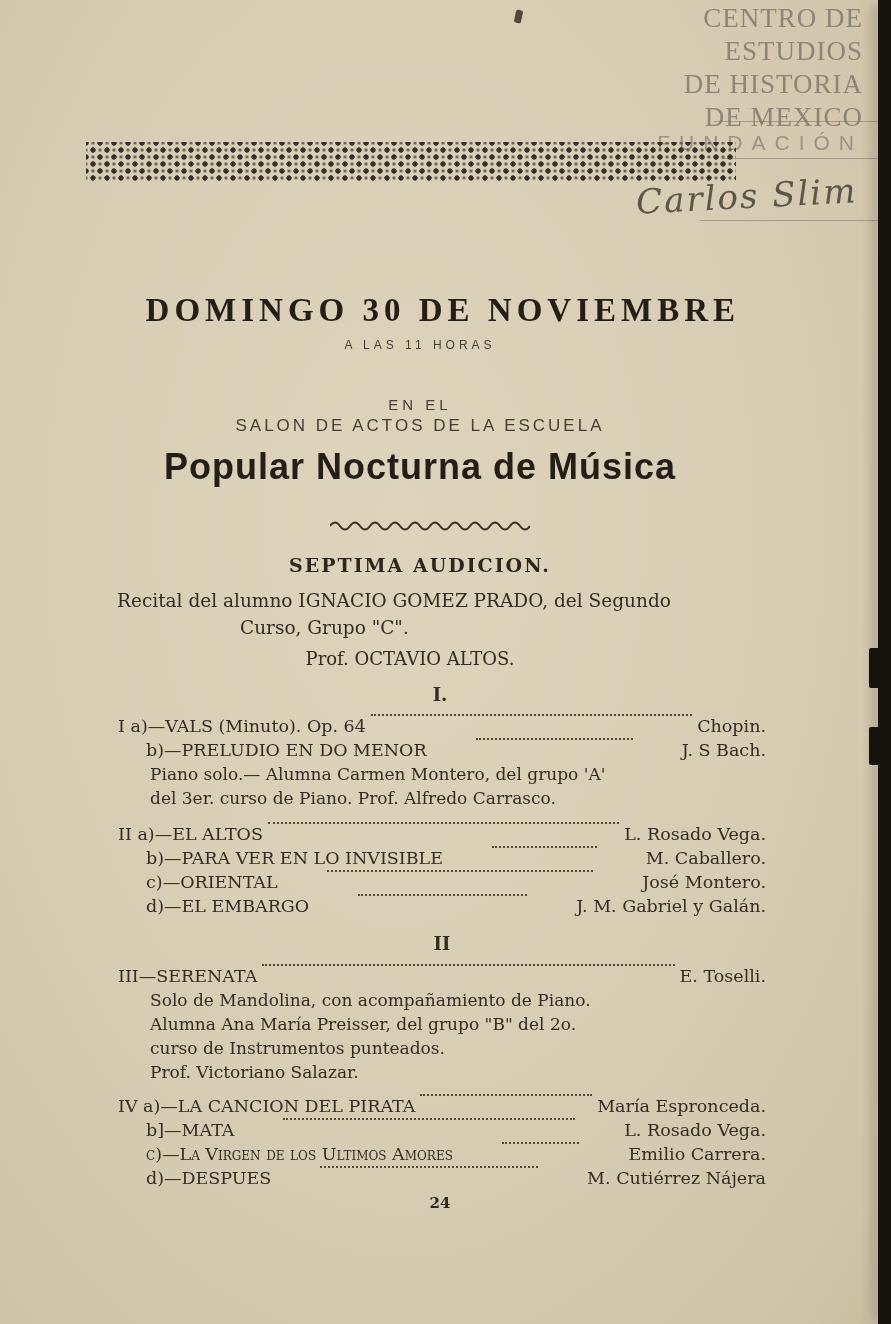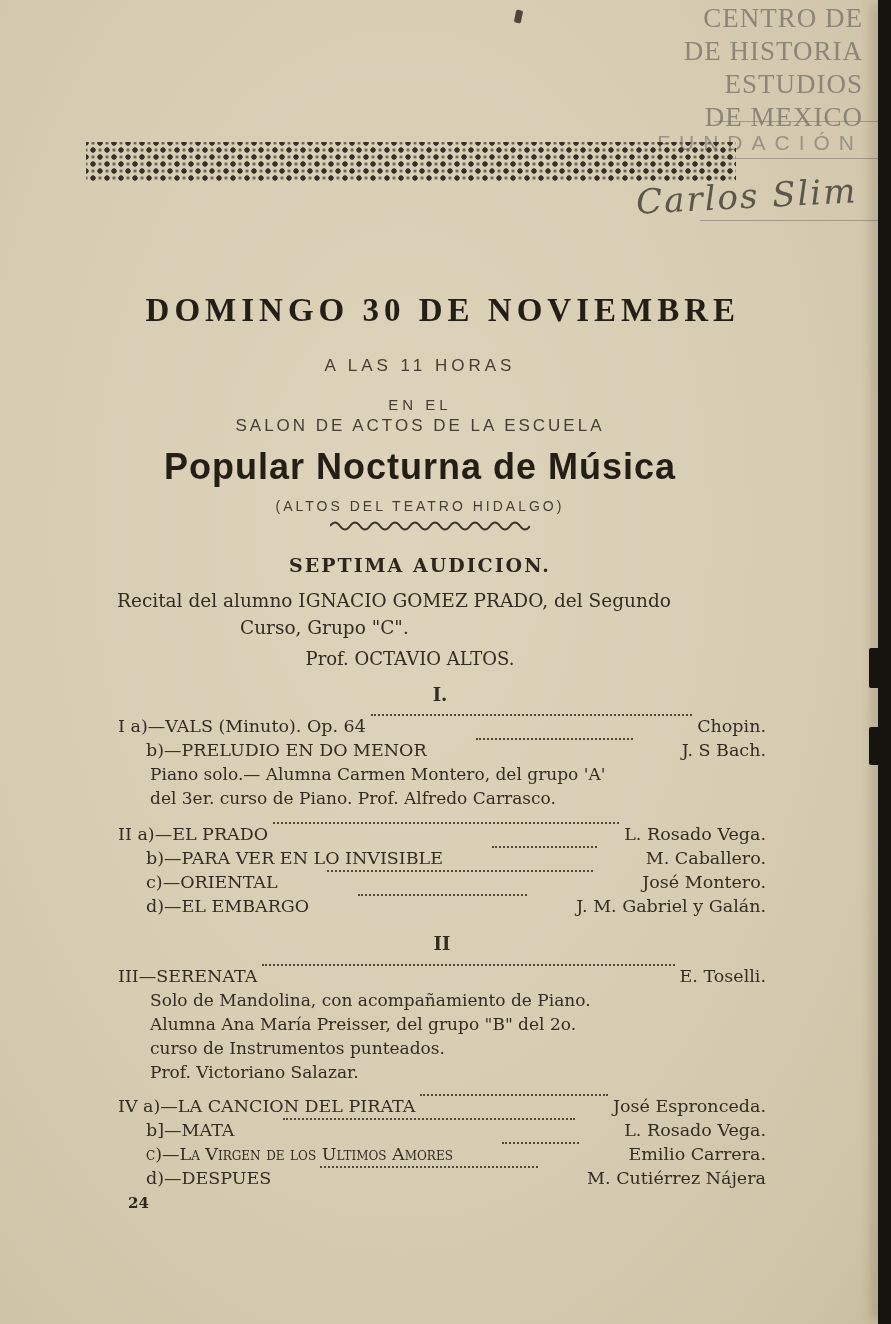--- a/index.html
+++ b/index.html
@@ -47,21 +47,21 @@
   
   .hdr-date{
     left:120px;top:292px;width:620px;
     font-family:"Liberation Serif",serif;
     font-weight:bold;font-size:33px;letter-spacing:5px;
     color:#241f16;
     text-align:right;
   }
   .hdr-center{left:120px;width:600px;text-align:center;
     font-family:"Liberation Sans",sans-serif;color:#453e32;}
-  .hdr-time{top:356px;font-size:17px;letter-spacing:4px;}
+  .hdr-time{top:338px;font-size:12px;letter-spacing:4px;}
   .hdr-conn{top:396px;font-size:15px;letter-spacing:4px;}
   .hdr-venue{top:416px;font-size:17px;letter-spacing:3px;}
   .hdr-school{
     left:100px;top:446px;width:640px;text-align:center;
     font-family:"Liberation Sans",sans-serif;font-weight:bold;
     font-size:36px;letter-spacing:1px;color:#241f16;
   }
   .hdr-note{top:498px;font-size:14px;letter-spacing:3px;}
   .squiggle{left:330px;top:520px;}
 
@@ -80,57 +80,56 @@
   .prog-row .t{white-space:nowrap;}
   .prog-row .a{white-space:nowrap;}
   .dots{flex:1;min-width:26px;border-bottom:2px dotted #51483b;margin:0 5px 5px 5px;}
   .ind{padding-left:28px;gap:44px;}
   .note{padding-left:32px;font-size:17px;}
   .gap-sm{height:12px;}
   .gap-xs{height:10px;}
   .part2{position:static;margin:14px 0 8px 0;text-align:center;font-weight:bold;font-size:18px;}
   .sc{font-variant:small-caps;}
 
-  .pagenum{left:128px;top:1194px;width:640px;
+  .pagenum{left:120px;top:1194px;width:640px;text-align:center;
     font-weight:bold;font-size:15px;color:#2c261d;}
 
   
   .edge-strip{right:0;top:0;width:13px;height:1324px;background:#17140f;
     box-shadow:-8px 0 12px -4px rgba(70,58,40,.45);}
   .edge-tab{background:#17140f;border-radius:2px 0 0 2px;}
   .tab1{right:11px;top:648px;width:11px;height:40px;}
   .tab2{right:11px;top:727px;width:11px;height:38px;}
   .speck{left:515px;top:10px;width:7px;height:13px;background:rgba(45,38,29,.8);
     border-radius:2px;transform:rotate(12deg);}
 </style>
 </head>
 <body>
 
 <div class="page">
 
   <div class="abs wm wm-main">
     <div>CENTRO DE</div>
+    <div>ESTUDIOS</div>
     <div>DE HISTORIA</div>
-    <div>ESTUDIOS</div>
     <div>DE MEXICO</div>
   </div>
   <div class="abs wm-line" style="left:714px;top:121px;width:177px;"></div>
   <div class="abs wm wm-fund">FUNDACIÓN</div>
   <div class="abs wm-line" style="left:722px;top:158px;width:169px;"></div>
   <div class="abs wm-sig">Carlos Slim</div>
   <div class="abs wm-line" style="left:700px;top:220px;width:191px;"></div>
 
   <div class="abs ornament-band"></div>
 
   <div class="abs hdr-date">DOMINGO 30 DE NOVIEMBRE</div>
   <div class="abs hdr-center hdr-time">A LAS 11 HORAS</div>
   <div class="abs hdr-center hdr-conn">EN EL</div>
   <div class="abs hdr-school">Popular Nocturna de Música</div>
   <div class="abs hdr-center hdr-venue">SALON DE ACTOS DE LA ESCUELA</div>
-  <div class="abs hdr-center hdr-note">(ALTOS DEL TEATRO HIDALGO)</div>
 
   <svg class="abs squiggle" width="200" height="12" viewBox="0 0 200 12">
     <path d="M0,6 q5,-7 10,0 t10,0 t10,0 t10,0 t10,0 t10,0 t10,0 t10,0 t10,0 t10,0 t10,0 t10,0 t10,0 t10,0 t10,0 t10,0 t10,0 t10,0 t10,0 t10,0" fill="none" stroke="#3c352b" stroke-width="2"></path>
   </svg>
 
   <div class="abs rec-title">SEPTIMA AUDICION.</div>
   <div class="abs rec-l1">Recital del alumno IGNACIO GOMEZ PRADO, del Segundo</div>
   <div class="abs rec-l2">Curso, Grupo "C".</div>
   <div class="abs rec-prof">Prof. OCTAVIO ALTOS.</div>
   <div class="abs part-head part1">I.</div>
@@ -146,21 +145,21 @@
       <span class="t">b)—PRELUDIO EN DO MENOR</span>
       <span class="dots"></span>
       <span class="a">J. S Bach.</span>
     </div>
     <div class="note">Piano solo.— Alumna Carmen Montero, del grupo 'A'</div>
     <div class="note">del 3er. curso de Piano. Prof. Alfredo Carrasco.</div>
 
     <div class="gap-sm"></div>
 
     <div class="prog-row">
-      <span class="t">II a)—EL PRADO</span>
+      <span class="t">II a)—EL ALTOS</span>
       <span class="dots"></span>
       <span class="a">L. Rosado Vega.</span>
     </div>
     <div class="prog-row ind">
       <span class="t">b)—PARA VER EN LO INVISIBLE</span>
       <span class="dots"></span>
       <span class="a">M. Caballero.</span>
     </div>
     <div class="prog-row ind">
       <span class="t">c)—ORIENTAL</span>
@@ -183,21 +182,21 @@
     <div class="note">Solo de Mandolina, con acompañamiento de Piano.</div>
     <div class="note">Alumna Ana María Preisser, del grupo "B" del 2o.</div>
     <div class="note">curso de Instrumentos punteados.</div>
     <div class="note">Prof. Victoriano Salazar.</div>
 
     <div class="gap-xs"></div>
 
     <div class="prog-row">
       <span class="t">IV a)—LA CANCION DEL PIRATA</span>
       <span class="dots"></span>
-      <span class="a">José Espronceda.</span>
+      <span class="a">María Espronceda.</span>
     </div>
     <div class="prog-row ind">
       <span class="t">b]—MATA</span>
       <span class="dots"></span>
       <span class="a">L. Rosado Vega.</span>
     </div>
     <div class="prog-row ind">
       <span class="t sc">c)—La Virgen de los Ultimos Amores</span>
       <span class="dots"></span>
       <span class="a">Emilio Carrera.</span>

